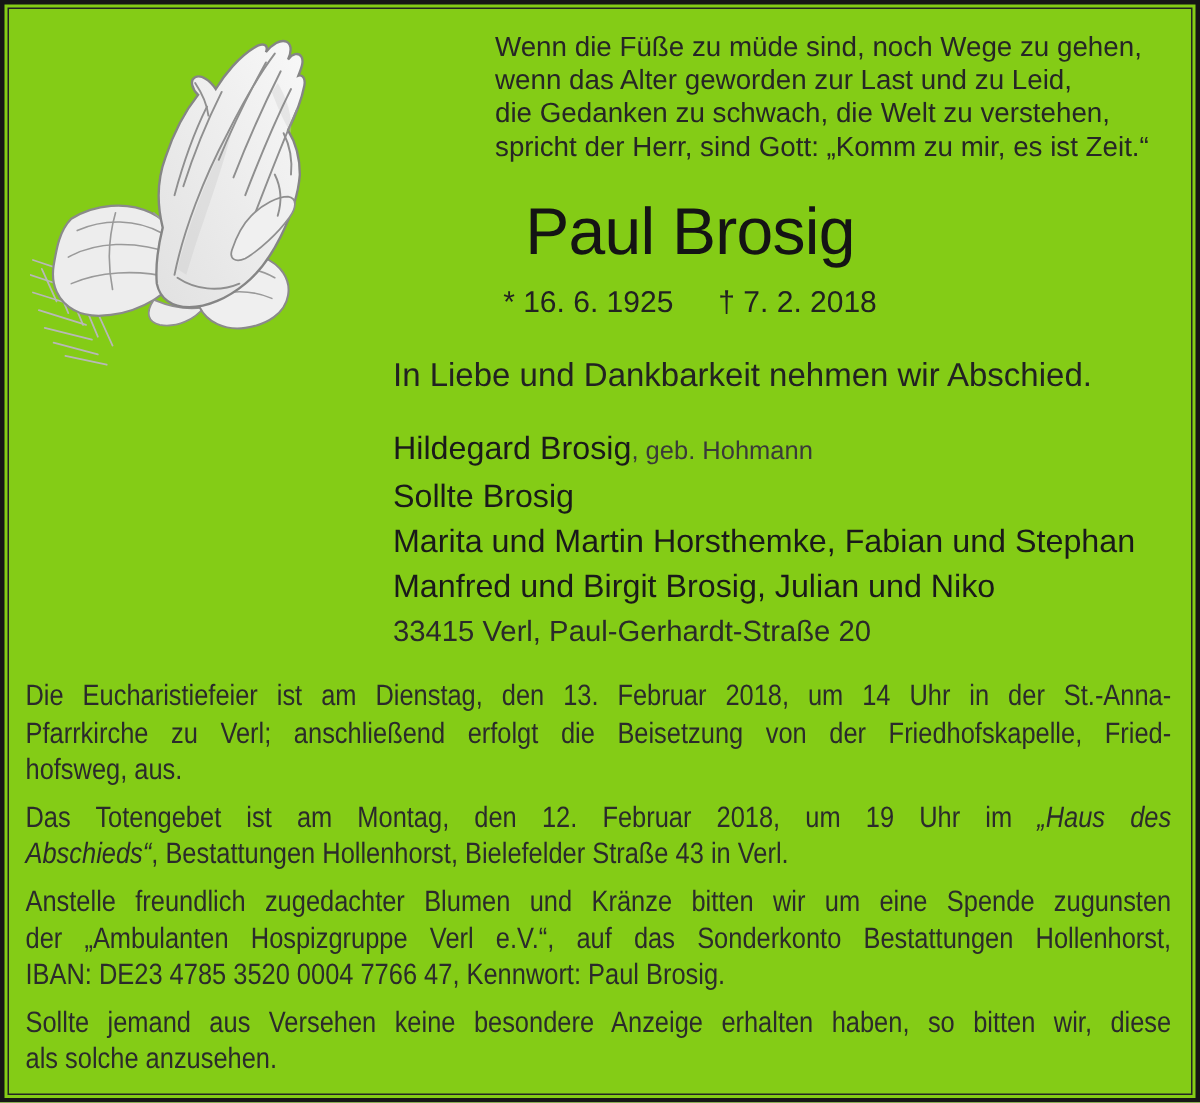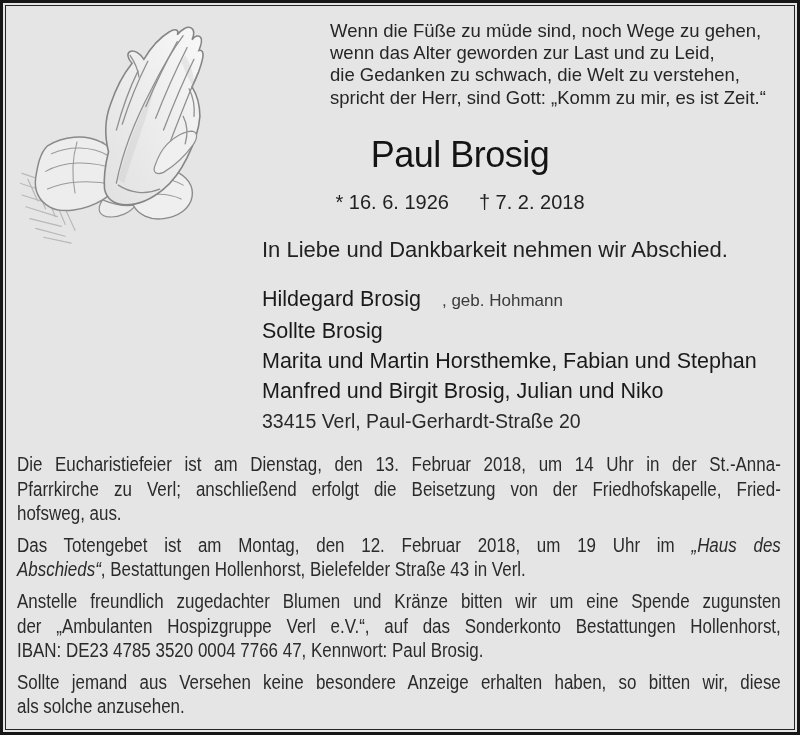--- a/index.html
+++ b/index.html
@@ -1,39 +1,39 @@
 <!DOCTYPE html>
 <html lang="de"><head>
 <meta charset="utf-8">
 <style>
   html,body{margin:0;padding:0;background:#fff;}
   .page{
     width:800px;height:735px;box-sizing:border-box;
-    background:#e5e5e5;border:3px solid #161616;padding:2px;
+    background:#84cc16;border:3px solid #161616;padding:2px;
     font-family:"Liberation Sans","DejaVu Sans",sans-serif;
     color:#1c1c1c;
   }
   .frame{
     width:100%;height:100%;box-sizing:border-box;
     border:1px solid #242424;position:relative;overflow:hidden;
   }
   
   .hands{position:absolute;left:14px;top:19px;width:232px;height:222px;}
   
   .verse{position:absolute;left:324px;top:14px;font-size:18.5px;line-height:22.2px;color:#262626;}
   .verse div{white-space:nowrap;}
   
   .memorial{position:absolute;left:256px;top:126px;width:396px;text-align:center;}
-  .deceased-name{font-size:36px;line-height:46px;letter-spacing:-0.5px;color:#141414;font-weight:400;}
+  .deceased-name{font-size:44px;line-height:46px;letter-spacing:-0.5px;color:#141414;font-weight:400;}
   .dates{margin-top:12px;font-size:20px;line-height:24px;color:#222;}
   .dates .birth{display:inline-block;margin-right:30px;}
   .farewell{position:absolute;left:256px;top:232px;font-size:22px;line-height:24px;color:#222;white-space:nowrap;}
   .family{position:absolute;left:256px;top:278px;font-size:21.5px;line-height:30px;color:#1a1a1a;}
   .family div{white-space:nowrap;}
-  .geb{font-size:17px;color:#3a3a3a;padding-left:21px;}
+  .geb{font-size:17px;color:#3a3a3a;}
   .address{margin-top:0;font-size:19.5px;color:#2a2a2a;}
   
   .notices{position:absolute;left:11px;top:446px;}
   .narrow{width:883px;transform:scaleX(0.865);transform-origin:left top;}
   .para{margin:0 0 7px 0;font-size:19.6px;line-height:24.6px;color:#2b2b2b;}
   .jline{text-align:justify;text-align-last:justify;}
   .jlast{text-align:justify;text-align-last:left;}
   .it{font-style:italic;}
   svg .ln{fill:none;stroke:#8f8f8f;stroke-width:1.3;stroke-linecap:round;}
   svg .fold{fill:none;stroke:#9a9a9a;stroke-width:1.1;stroke-linecap:round;}
@@ -106,21 +106,21 @@
     <div class="verse">
       <div>Wenn die Füße zu müde sind, noch Wege zu gehen,</div>
       <div>wenn das Alter geworden zur Last und zu Leid,</div>
       <div>die Gedanken zu schwach, die Welt zu verstehen,</div>
       <div>spricht der Herr, sind Gott: „Komm zu mir, es ist Zeit.“</div>
     </div>
 
     <div class="memorial">
       <div class="deceased-name">Paul Brosig</div>
       <div class="dates">
-        <span class="birth">* 16. 6. 1926</span><span>† 7. 2. 2018</span>
+        <span class="birth">* 16. 6. 1925</span><span>† 7. 2. 2018</span>
       </div>
     </div>
 
     <div class="farewell">In Liebe und Dankbarkeit nehmen wir Abschied.</div>
 
     <div class="family">
       <div><span>Hildegard Brosig</span><span class="geb">, geb. Hohmann</span></div>
       <div>Sollte Brosig</div>
       <div>Marita und Martin Horsthemke, Fabian und Stephan</div>
       <div>Manfred und Birgit Brosig, Julian und Niko</div>

